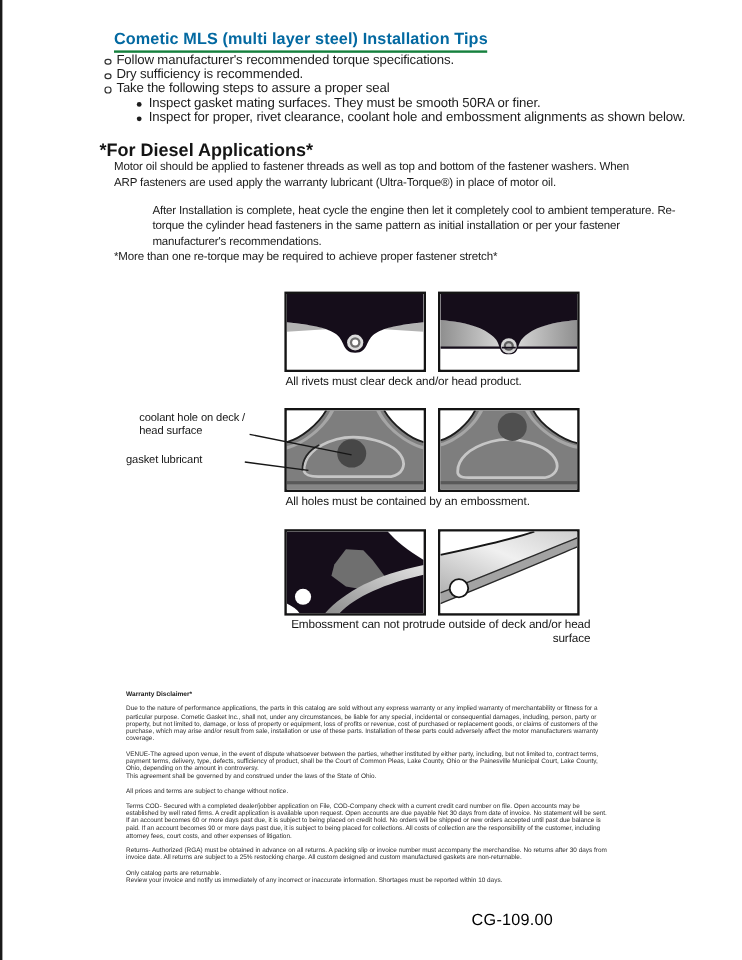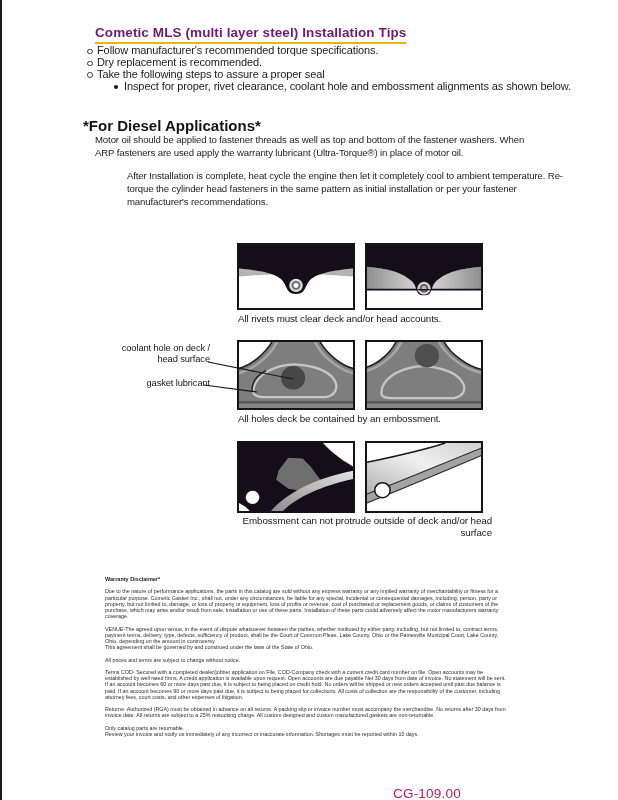--- a/index.html
+++ b/index.html
@@ -1,70 +1,72 @@
 <!DOCTYPE html>
 <html><head>
 <meta charset="utf-8">
 <style>
   * { margin:0; padding:0; box-sizing:border-box; }
   html,body { background:#ffffff; }
   body { width:618px; height:800px; overflow:hidden; font-family:"Liberation Sans","DejaVu Sans",sans-serif; color:#1c1c1c; }
   .page { position:relative; width:618px; height:800px; background:#fff; }
   .left-edge { position:absolute; left:0; top:0; width:2px; height:800px; background:#1a1a1a; }
 
-  .title { position:absolute; left:95px; top:25px; font-size:13.5px; font-weight:bold; color:#701a75;
-           border-bottom:2px solid #eab308; padding-bottom:2px; letter-spacing:0.1px; }
+  .title { position:absolute; left:95px; top:25px; font-size:13.5px; font-weight:bold; color:#0369a1;
+           border-bottom:2px solid #15803d; padding-bottom:2px; letter-spacing:0.1px; }
 
   .bullets { position:absolute; left:87px; top:45px; list-style:none; font-size:11px; letter-spacing:-0.1px; }
   .bullets li { position:relative; padding-left:10px; line-height:11.9px; }
   .bullets li.lvl1::before { content:""; position:absolute; left:0; top:3.6px; width:3.6px; height:3.6px;
            border:1px solid #333; border-radius:50%; }
   .bullets li.lvl2 { margin-left:27px; }
   .bullets li.lvl2::before { content:""; position:absolute; left:0; top:4px; width:4.4px; height:4.4px;
            background:#1c1c1c; border-radius:50%; }
 
   .diesel-heading { position:absolute; left:83px; top:117px; font-size:15px; font-weight:bold; color:#141414; }
   .body-p { position:absolute; left:95px; width:436px; font-size:9.6px; line-height:13.1px; letter-spacing:-0.12px; }
   .p1 { top:133px; } .p2 { top:169px;margin-left:32px; } .p3 { top:208px; }
 
   .fig-label { position:absolute; width:118px; text-align:center; font-size:13px; letter-spacing:0.6px; color:#141414;margin-top:40px; }
   .fig { position:absolute; width:118px; border:2px solid #141414; background:#fff; }
   .fig svg { display:block; width:100%; height:100%; }
   .h67 { height:67px; } .h70 { height:70px; } .h72 { height:72px; }
   .caption { position:absolute; font-size:9.8px; line-height:11.5px; letter-spacing:-0.1px; color:#161616; }
 
-  .ann { position:absolute; text-align:right; font-size:9.3px; line-height:10.8px; letter-spacing:-0.1px; color:#161616; }
+  .ann { position:absolute; text-align:left; font-size:9.3px; line-height:10.8px; letter-spacing:-0.1px; color:#161616; }
   .ann-coolant { left:116px; top:343px; width:94px; }
   .ann-emboss { left:105px; top:378px; width:105px; }
   .leader-overlay { position:absolute; left:105px; top:340px; width:200px; height:60px; z-index:5; pointer-events:none; }
 
   .legal { position:absolute; left:105px; top:576px; width:404px; font-size:5.35px; line-height:6.25px; color:#2c2c2c; letter-spacing:0; }
   .legal h4 { font-size:5.5px; font-weight:bold; margin-bottom:6px; color:#222; }
   .legal p { margin-bottom:6px; white-space:pre-line; }
 
-  .page-number { position:absolute; left:393px; top:786px; font-size:13.5px; color:#be185d; letter-spacing:0.2px; }
+  .page-number { position:absolute; left:393px; top:759px; font-size:13.5px; color:#000000; letter-spacing:0.2px; }
 </style>
 </head>
 <body>
 
 <div class="page">
   <div class="left-edge"></div>
 
   <div class="title">Cometic MLS (multi layer steel) Installation Tips</div>
 
   <ul class="bullets">
     <li class="lvl1">Follow manufacturer's recommended torque specifications.</li>
-    <li class="lvl1">Dry replacement is recommended.</li>
+    <li class="lvl1">Dry sufficiency is recommended.</li>
     <li class="lvl1">Take the following steps to assure a proper seal</li>
+    <li class="lvl2">Inspect gasket mating surfaces.  They must be smooth 50RA or finer.</li>
     <li class="lvl2">Inspect for proper, rivet clearance, coolant hole and embossment alignments as shown below.</li>
   </ul>
 
   <div class="diesel-heading">*For Diesel Applications*</div>
   <p class="body-p p1">Motor oil should be applied to fastener threads as well as top and bottom of the fastener washers. When ARP fasteners are used apply the warranty lubricant (Ultra-Torque®) in place of motor oil.</p>
   <p class="body-p p2">After Installation is complete, heat cycle the engine then let it completely cool to ambient temperature. Re-torque the cylinder head fasteners in the same pattern as initial installation or per your fastener manufacturer's recommendations.</p>
+  <p class="body-p p3">*More than one re-torque may be required to achieve proper fastener stretch*</p>
 
   <div class="fig-label" style="left:237px; top:227px;">RIGHT</div>
   <div class="fig-label" style="left:365px; top:227px;">WRONG</div>
 
   <div class="fig h67" style="left:237px; top:243px;">
     <svg viewBox="0 0 118 67" preserveAspectRatio="none">
       <rect width="118" height="67" fill="#ffffff"></rect>
       <polygon points="0,25 44,30.5 0,33.5" fill="#b3b3b3"></polygon>
       <polygon points="118,25 74,30.5 118,33.5" fill="#b3b3b3"></polygon>
       <path d="M0,0 H118 V25 C96,27.5 85,29.5 77,34.5 C67,40.5 71,52 59,52 C47,52 51,40.5 41,34.5 C33,29.5 22,27.5 0,25 Z" fill="#150d1a"></path>
@@ -89,21 +91,21 @@
       <path d="M0,23 C26,25.5 39,30 48,38 C52,42 53,45 53,47.5 L0,47.5 Z" fill="url(#gw1l)"></path>
       <path d="M118,23 C92,25.5 79,30 70,38 C66,42 65,45 65,47.5 L118,47.5 Z" fill="url(#gw1r)"></path>
       <line x1="0" y1="47.5" x2="118" y2="47.5" stroke="#150d1a" stroke-width="2"></line>
       <path d="M0,0 H118 V23 C92,25.5 81,30 72,38 C65,44.5 69,53.5 59,53.5 C49,53.5 53,44.5 46,38 C37,30 26,25.5 0,23 Z" fill="#150d1a"></path>
       <circle cx="59" cy="46" r="6.8" fill="#d6d6d6"></circle>
       <circle cx="59" cy="46" r="4.4" fill="#5e5e5e"></circle>
       <circle cx="59" cy="46" r="2.4" fill="#bdbdbd"></circle>
       <line x1="53" y1="47.5" x2="65" y2="47.5" stroke="#150d1a" stroke-width="1.4"></line>
     </svg>
   </div>
-  <div class="caption" style="left:238px; top:313px;">All rivets must clear deck and/or head accounts.</div>
+  <div class="caption" style="left:238px; top:313px;">All rivets must clear deck and/or head product.</div>
 
   <div class="fig-label" style="left:237px; top:327px;">RIGHT</div>
   <div class="fig-label" style="left:365px; top:327px;">WRONG</div>
 
   <div class="ann ann-coolant">coolant hole on deck / head surface</div>
   <div class="ann ann-emboss">gasket lubricant</div>
 
   <div class="fig h70" style="left:237px; top:340px;">
     <svg viewBox="0 0 118 70" preserveAspectRatio="none">
       <rect width="118" height="70" fill="#7e7e7e"></rect>
@@ -128,21 +130,21 @@
       <path d="M0,0 H30 C24,12 11,23.5 0,26.5 Z" fill="#ffffff"></path>
       <path d="M30,0 C24,12 11,23.5 0,26.5" fill="none" stroke="#1c1c1c" stroke-width="1.6"></path>
       <path d="M118,0 H80 C87,13.5 105,26 118,29 Z" fill="#ffffff"></path>
       <path d="M80,0 C87,13.5 105,26 118,29" fill="none" stroke="#1c1c1c" stroke-width="1.6"></path>
       <path d="M15,55.5 C14,44 24,33 44,27.5 C64,22 93,30 99.5,44 C102.5,50.5 100,57.5 90,59.5 L27,59.5 C18.5,59.5 15.8,58.5 15,55.5 Z" fill="none" stroke="#c6c6c6" stroke-width="2.4"></path>
       <circle cx="62" cy="14.5" r="12.5" fill="#4f4f4f"></circle>
       <rect y="62.5" width="118" height="3" fill="#595959"></rect>
       <rect y="65.5" width="118" height="4.5" fill="#868686"></rect>
     </svg>
   </div>
-  <div class="caption" style="left:238px; top:413px;">All holes deck be contained by an embossment.</div>
+  <div class="caption" style="left:238px; top:413px;">All holes must be contained by an embossment.</div>
 
   <svg class="leader-overlay">
     <line x1="103" y1="22" x2="188" y2="39" stroke="#161616" stroke-width="1.1"></line>
     <line x1="99" y1="45" x2="152" y2="52" stroke="#161616" stroke-width="1.1"></line>
   </svg>
 
   <div class="fig-label" style="left:237px; top:428px;">RIGHT</div>
   <div class="fig-label" style="left:365px; top:428px;">WRONG</div>
 
   <div class="fig h72" style="left:237px; top:441px;">

